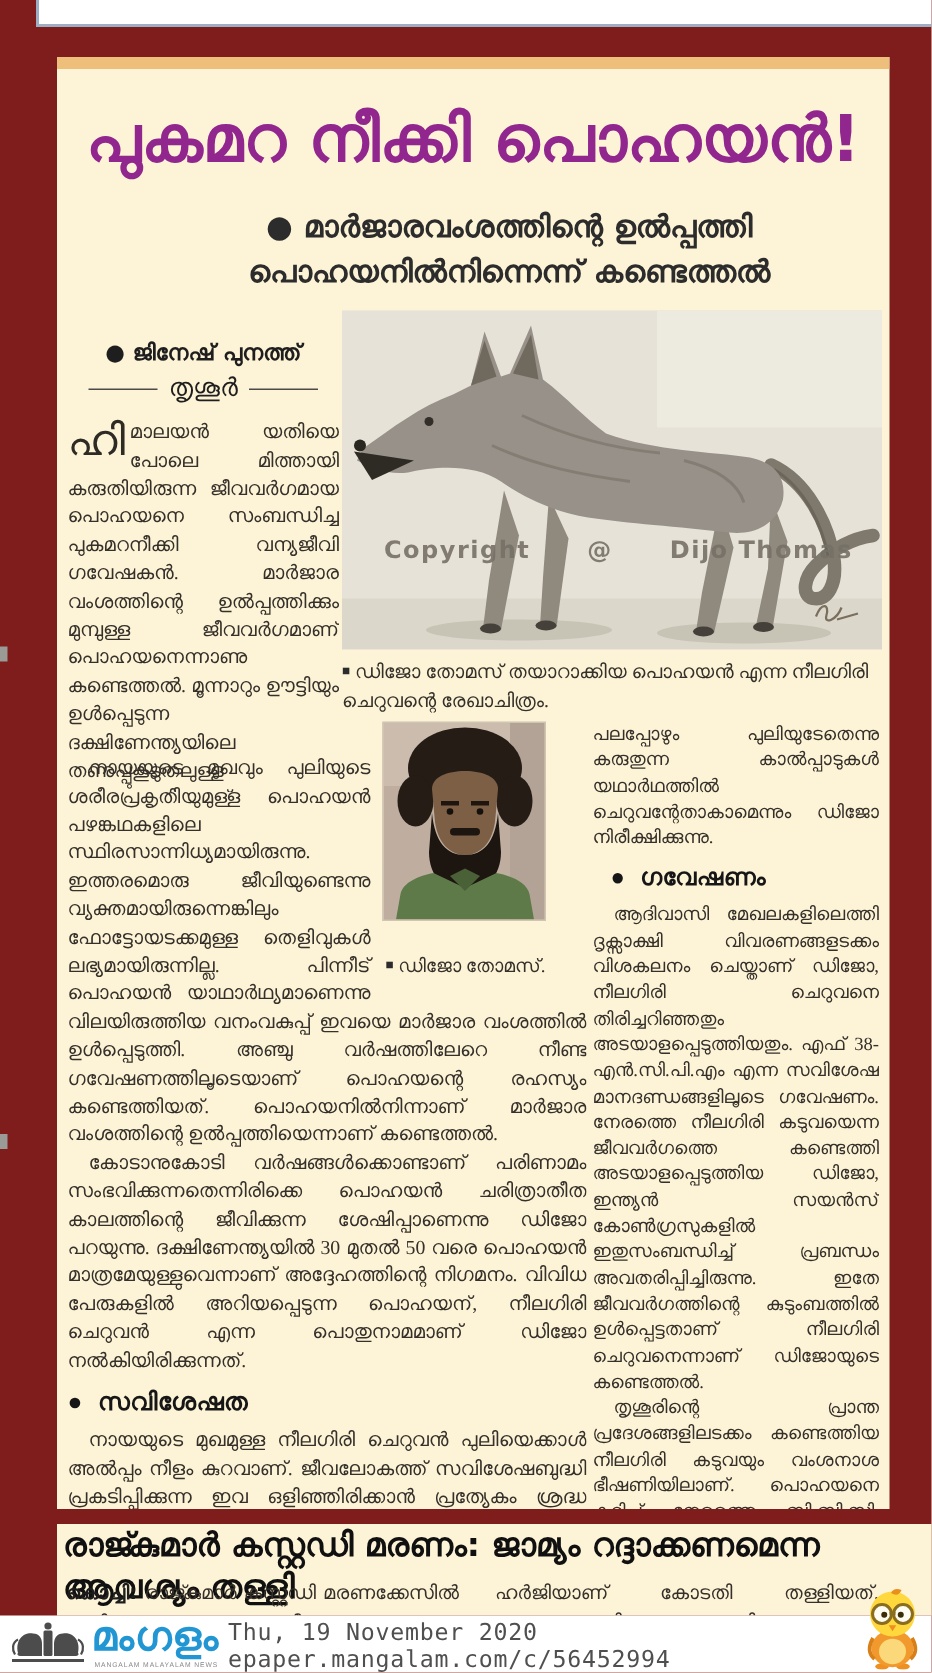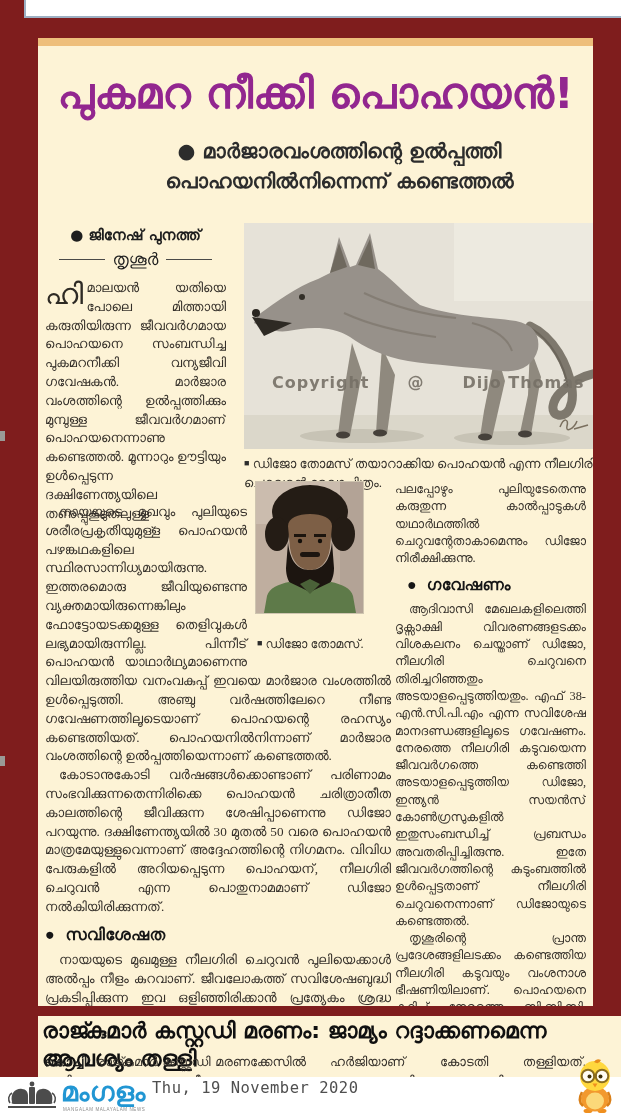--- a/index.html
+++ b/index.html
@@ -26,21 +26,21 @@
   .body{margin:0;color:#35302a;text-align:justify;}
 
   .col-left-top{position:absolute;left:7px;top:168px;width:181px;height:302px;overflow:hidden;margin-top:20px;}
   .author{font-family:"DejaVu Sans",sans-serif;font-weight:bold;font-size:15px;color:#1e1e1e;text-align:center;}
   .place-row{display:flex;align-items:center;gap:7px;margin:5px 14px 0 14px;}
   .place-row .rule{flex:1;border-top:1.5px solid #4a4a48;height:0;}
   .place{font-family:"DejaVu Sans",sans-serif;font-weight:normal;font-size:17px;color:#1e1e1e;}
   .lede{margin-top:10px;font-size:13.2px;line-height:18.8px;}
   .dropcap{float:left;font-size:29px;line-height:27px;padding:2px 3px 0 0;color:#2e2a24;}
 
-  .dogfig{position:absolute;left:190px;top:169px;width:353px;margin:16px;}
+  .dogfig{position:absolute;left:190px;top:169px;width:353px;margin:0;}
   .dogimg{position:relative;width:360px;height:226px;background:#e6e2d8;overflow:hidden;}
   .wm{position:absolute;left:28px;top:150px;display:flex;gap:38px;
     font-family:"DejaVu Sans",sans-serif;font-weight:bold;font-size:16px;color:rgba(118,112,102,0.9);letter-spacing:1px;}
   .caption{font-size:13px;line-height:19px;color:#34302a;margin-top:5px;text-align:left;}
   .sqb{font-size:9px;vertical-align:2px;color:#2c2c2c;}
 
   .mid-area{position:absolute;left:7px;top:443px;width:346px;height:525px;overflow:hidden;
     font-size:13.2px;line-height:18.8px;}
   .portraitfig{float:right;width:112px;margin:0 24px 6px 8px;}
   .portrait{width:107px;height:131px;border:1px solid #cfc5b0;background:#bfae9f;overflow:hidden;}
@@ -198,20 +198,21 @@
         <path d="M6 13 C2 15 2 20 4 23" fill="none" stroke="#4c4c4c" stroke-width="1.5"></path>
         <path d="M46 13 C50 15 50 20 48 23" fill="none" stroke="#4c4c4c" stroke-width="1.5"></path>
         <rect x="23" y="7" width="6" height="17" rx="1" fill="#4c4c4c"></rect>
         <circle cx="26" cy="4" r="2.4" fill="#4c4c4c"></circle>
         <rect x="2" y="26" width="48" height="2" fill="#4c4c4c"></rect>
       </svg>
     </div>
     <div class="logotype" lang="ml">മംഗളം</div>
     <div class="tagline">MANGALAM MALAYALAM NEWS</div>
     <div class="fdate">Thu, 19 November 2020</div>
+    <div class="furl">epaper.mangalam.com/c/56452994</div>
   </div>
 
   <div class="owl">
     <svg width="46" height="54" viewBox="0 0 46 54">
       <ellipse cx="16" cy="52" rx="4.5" ry="2.2" fill="#ef8f1f"></ellipse>
       <ellipse cx="30" cy="52" rx="4.5" ry="2.2" fill="#ef8f1f"></ellipse>
       <ellipse cx="23" cy="40" rx="14" ry="12.5" fill="#f2992e"></ellipse>
       <path d="M10 33 q-5 9 1 14" fill="none" stroke="#d97f18" stroke-width="2.5"></path>
       <path d="M36 33 q5 9 -1 14" fill="none" stroke="#d97f18" stroke-width="2.5"></path>
       <ellipse cx="23" cy="42" rx="9" ry="8.5" fill="#fbd879"></ellipse>

